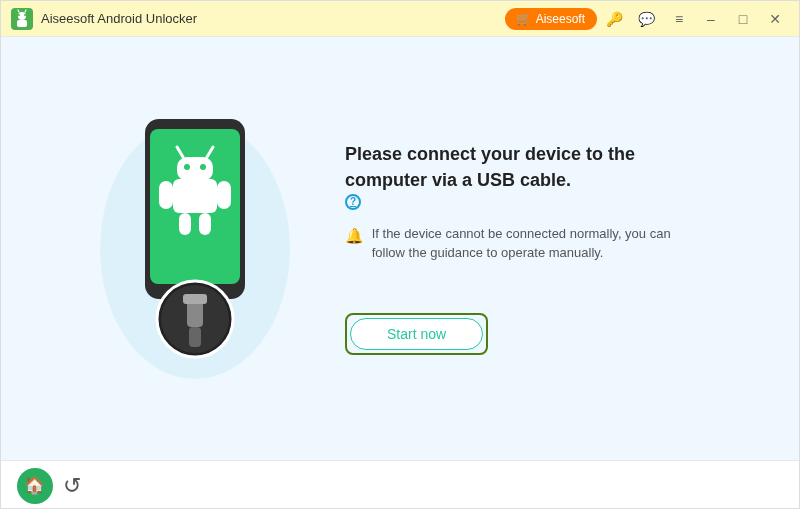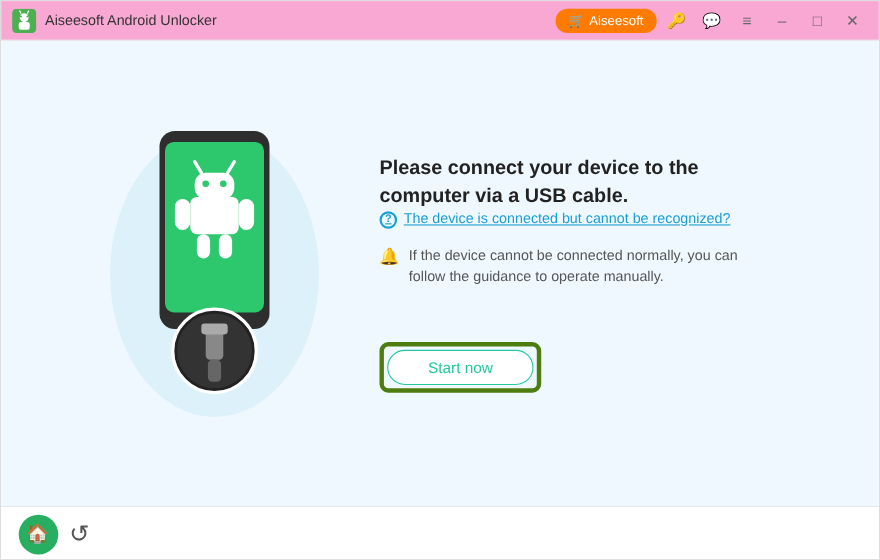--- a/index.html
+++ b/index.html
@@ -12,21 +12,21 @@
       border: 1px solid #ddd;
     }
 
     
     .titlebar {
       display: flex;
       align-items: center;
       justify-content: space-between;
       height: 36px;
       padding: 0 10px;
-      background: #f9a8d4;
+      background: #fef9c3;
       border-bottom: 1px solid #e8e8e8;
     }
     .titlebar-left {
       display: flex;
       align-items: center;
       gap: 8px;
     }
     .app-logo {
       width: 22px;
       height: 22px;
@@ -131,21 +131,21 @@
     .bell-icon {
       font-size: 15px;
       color: #4caf50;
       flex-shrink: 0;
       margin-top: 1px;
     }
 
     
     .start-now-wrapper {
       display: inline-block;
-      border: 4px solid #4d7c0f;
+      border: 2px solid #4d7c0f;
       padding: 3px;
       border-radius: 8px;
       margin-top: 32px;
     }
     .start-now-btn {
       background: #fff;
       border: 1.5px solid #26c8a0;
       color: #26c8a0;
       border-radius: 20px;
       padding: 7px 36px;
@@ -265,21 +265,20 @@
 
       <circle cx="100" cy="220" r="38" fill="none" stroke="white" stroke-width="3"></circle>
     </svg>
   </div>
 
   <div class="right-panel">
     <div class="main-heading">Please connect your device to the computer via a USB cable.</div>
 
     <div class="device-link">
       <div class="device-link-icon">?</div>
-      <span>The device is connected but cannot be recognized?</span>
     </div>
 
     <div class="guidance-row">
       <span class="bell-icon">🔔</span>
       <span>If the device cannot be connected normally, you can follow the guidance to operate manually.</span>
     </div>
 
     <div class="start-now-wrapper">
       <button class="start-now-btn">Start now</button>
     </div>

